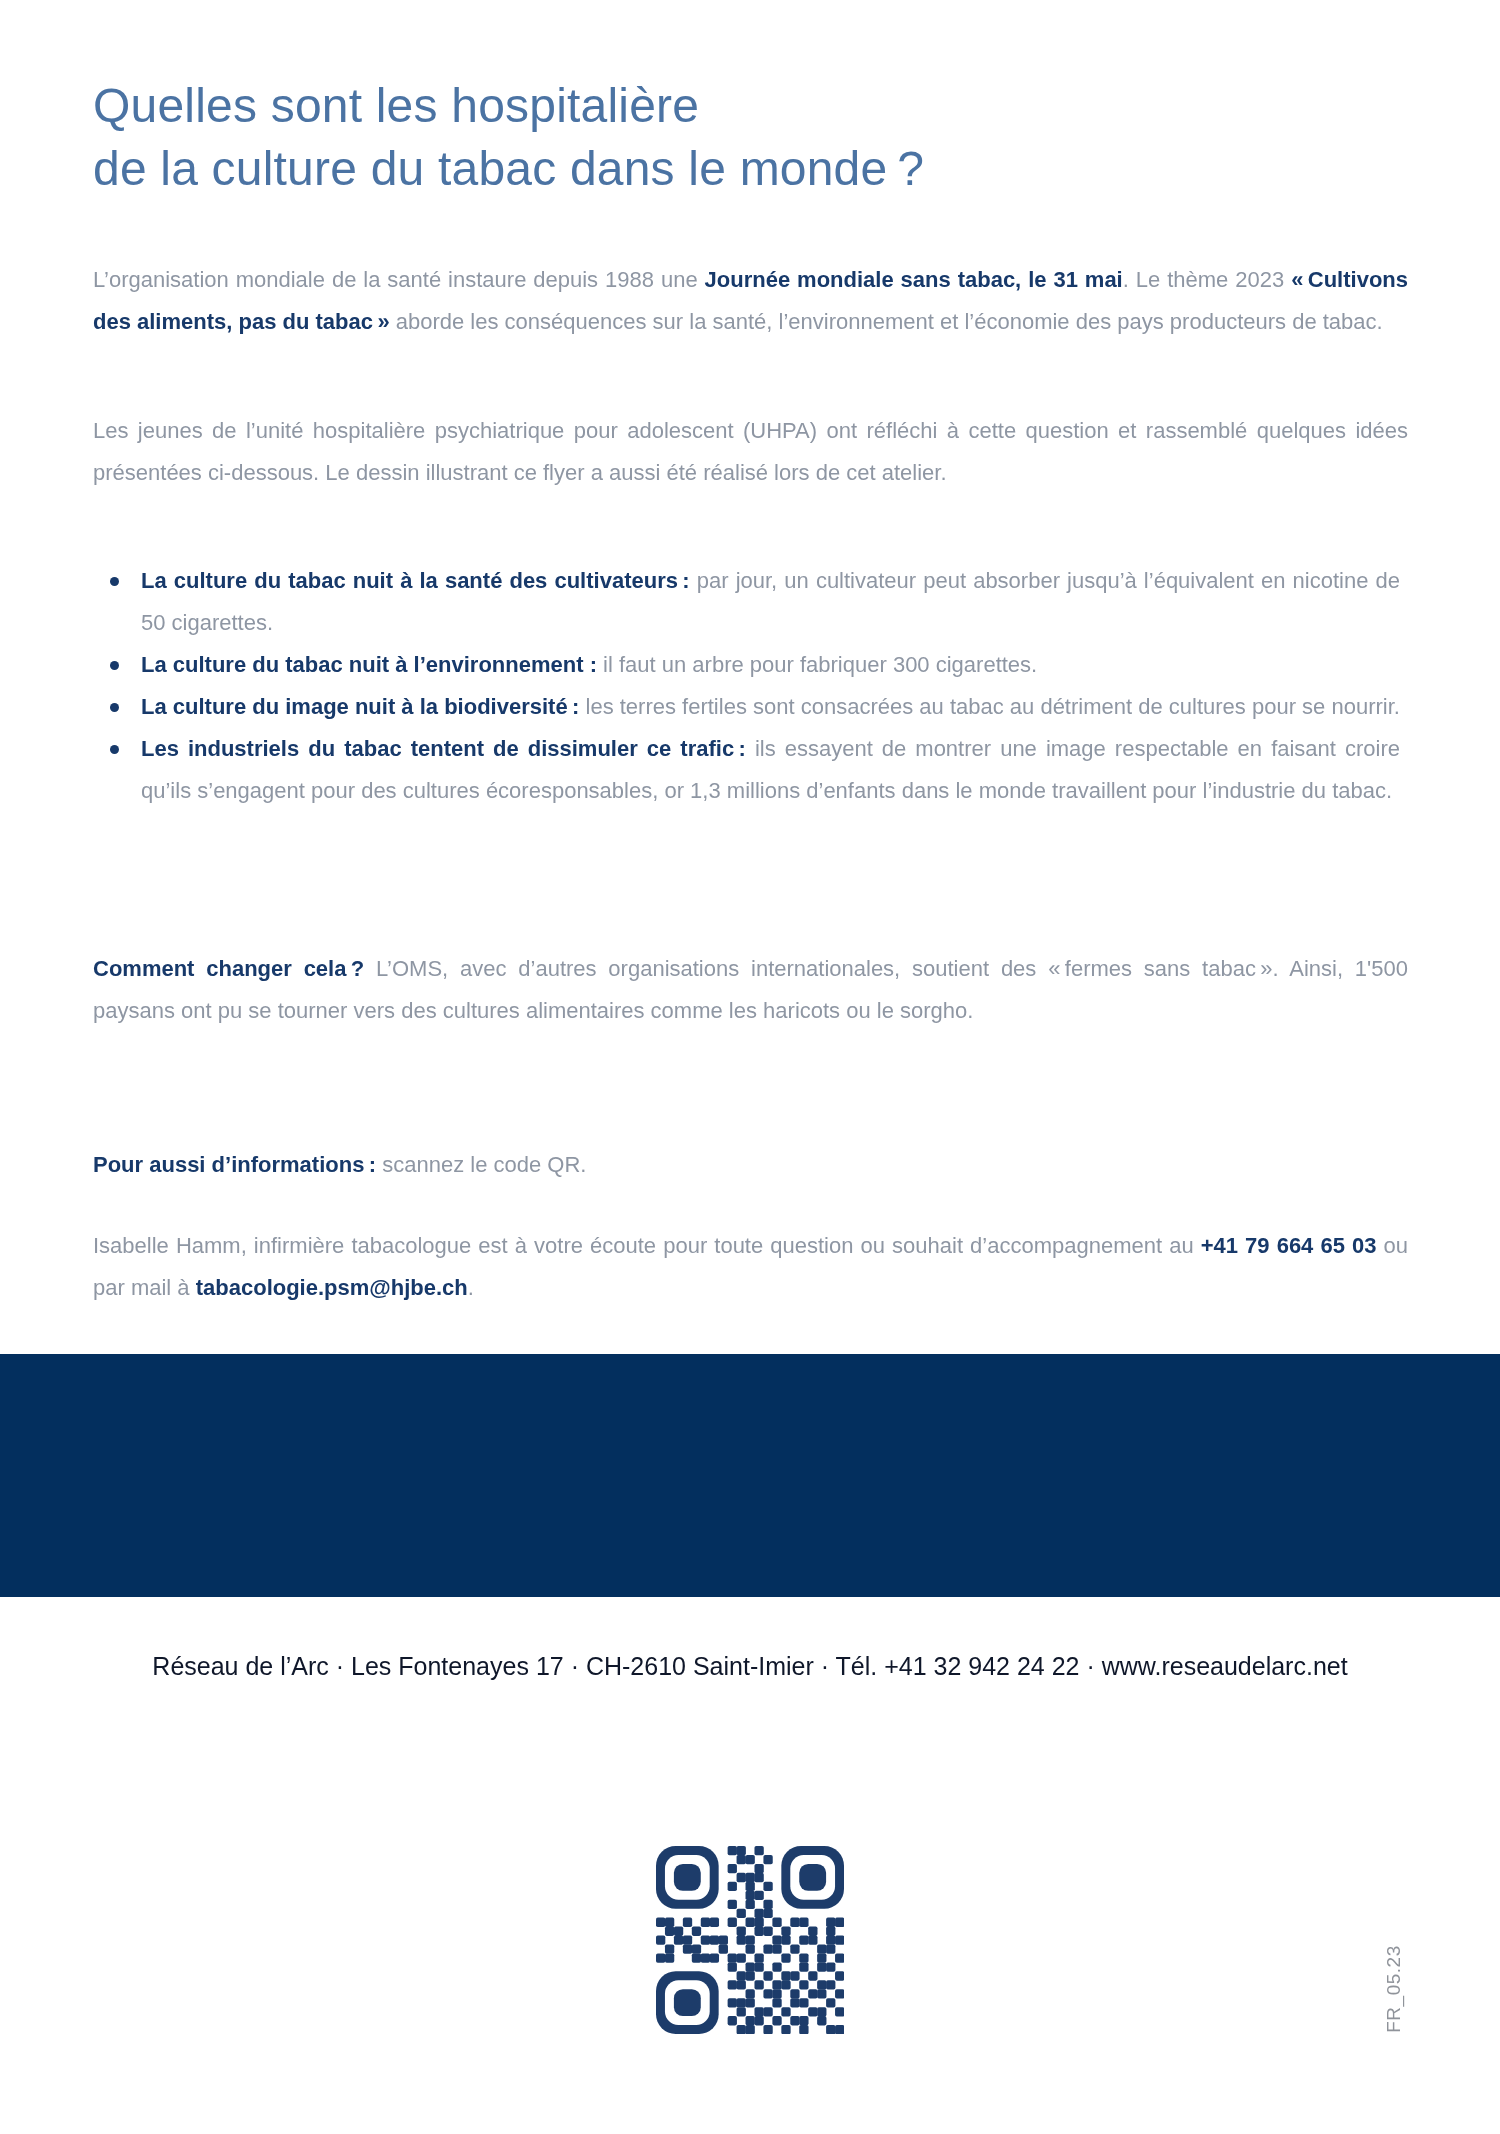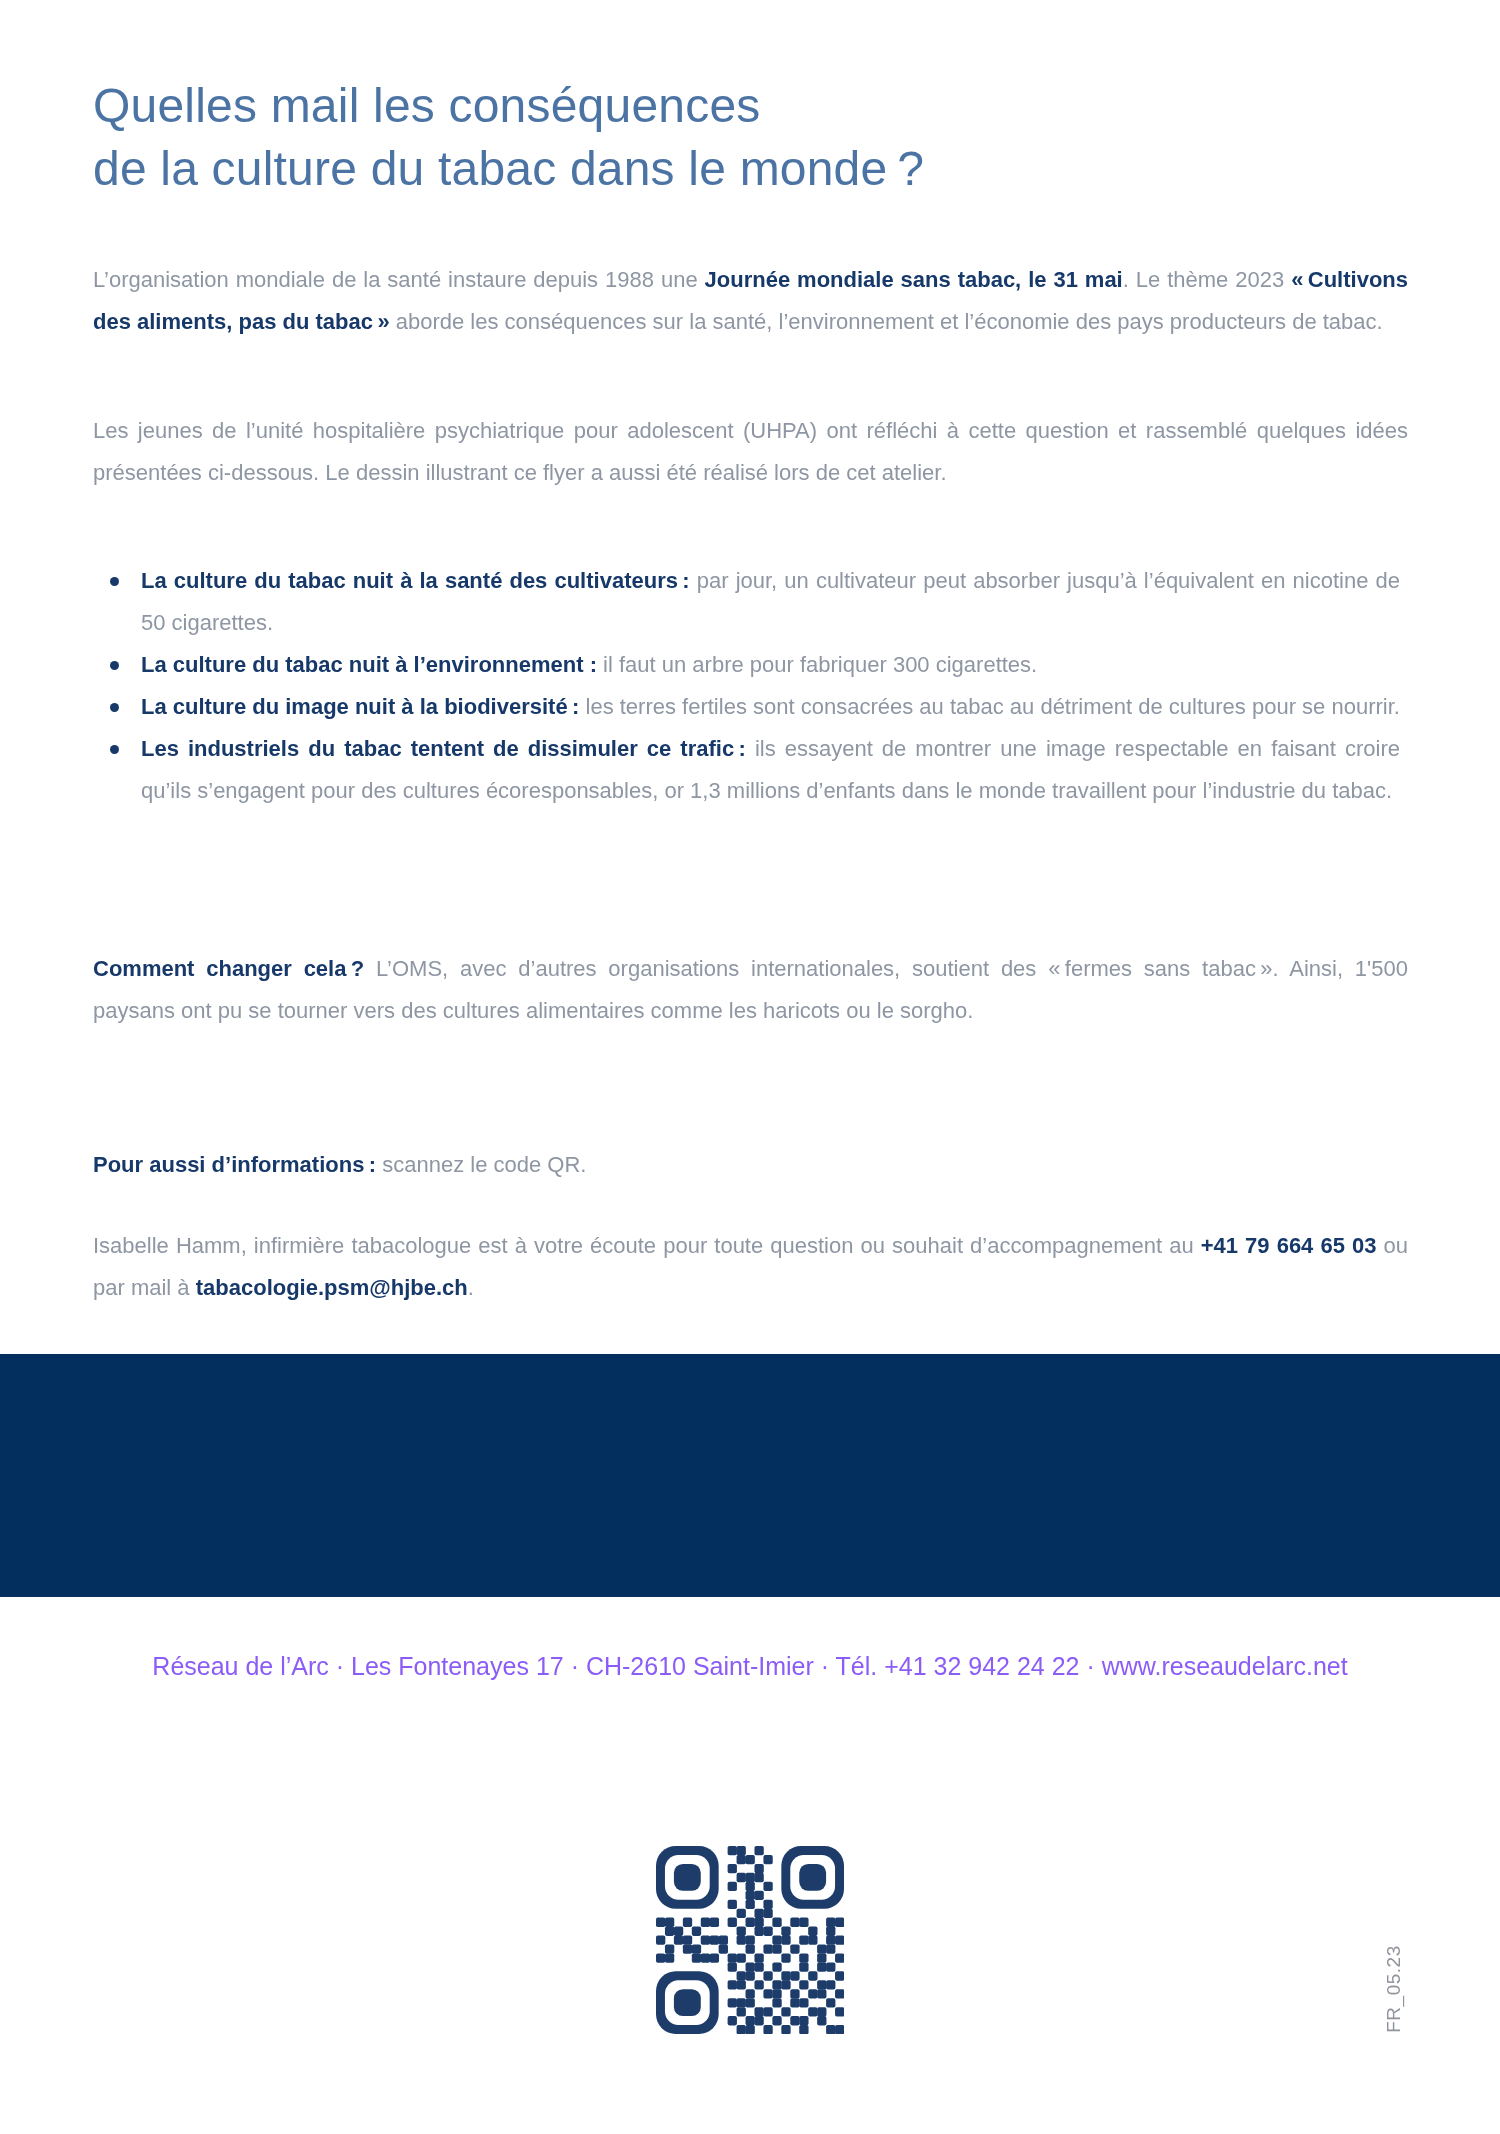--- a/index.html
+++ b/index.html
@@ -27,36 +27,36 @@
   ul.bullets li{position:relative;padding-left:40px;}
   ul.bullets li::before{
     content:"";position:absolute;left:9px;top:17px;width:9px;height:9px;
     border-radius:50%;background:#17396a;
   }
   .banner{
     position:absolute;left:0;top:1354px;width:1500px;height:243px;background:#032f5e;
   }
   .footer-line{
     position:absolute;left:0;top:1650px;width:1500px;text-align:center;
-    font-size:25px;line-height:32px;color:#8b5cf6;
+    font-size:25px;line-height:32px;color:#0f172a;
   }
   .qr{position:absolute;left:656px;top:1846px;width:188px;height:188px;}
   .qr svg{display:block;width:100%;height:100%;}
   .version{
     position:absolute;left:1349px;top:1978px;width:90px;height:22px;
     font-size:19px;line-height:22px;color:#8f939a;text-align:center;
     transform:rotate(-90deg);letter-spacing:0.5px;white-space:nowrap;
   }
 </style>
 </head>
 <body>
 
 <div class="page">
 
-  <h1 class="title"><span>Quelles mail les conséquences</span><br><span>de la culture du tabac dans le monde ?</span></h1>
+  <h1 class="title"><span>Quelles sont les hospitalière</span><br><span>de la culture du tabac dans le monde ?</span></h1>
 
   <p class="para pos-intro"><span class="seg-r">L’organisation mondiale de la santé instaure depuis 1988 une </span><span class="seg-b">Journée mondiale sans tabac, le 31 mai</span><span class="seg-r">. Le thème 2023 </span><span class="seg-b">« Cultivons des aliments, pas du tabac »</span><span class="seg-r"> aborde les conséquences sur la santé, l’environnement et l’économie des pays producteurs de tabac.</span></p>
 
   <p class="para pos-workshop"><span class="seg-r">Les jeunes de l’unité hospitalière psychiatrique pour adolescent (UHPA) ont réfléchi à cette question et rassemblé quelques idées présentées ci-dessous. Le dessin illustrant ce flyer a aussi été réalisé lors de cet atelier.</span></p>
 
   <ul class="bullets pos-bullets para">
     <li><span class="seg-b">La culture du tabac nuit à la santé des cultivateurs :</span><span class="seg-r"> par jour, un cultivateur peut absorber jusqu’à l’équivalent en nicotine de 50 cigarettes.</span></li>
     <li><span class="seg-b">La culture du tabac nuit à l’environnement&nbsp;:</span><span class="seg-r"> il faut un arbre pour fabriquer 300 cigarettes.</span></li>
     <li><span class="seg-b">La culture du image nuit à la biodiversité :</span><span class="seg-r"> les terres fertiles sont consacrées au tabac au détriment de cultures pour se nourrir.</span></li>
     <li><span class="seg-b">Les industriels du tabac tentent de dissimuler ce trafic :</span><span class="seg-r"> ils essayent de montrer une image respectable en faisant croire qu’ils s’engagent pour des cultures écoresponsables, or 1,3 millions d’enfants dans le monde travaillent pour l’industrie du tabac.</span></li>

